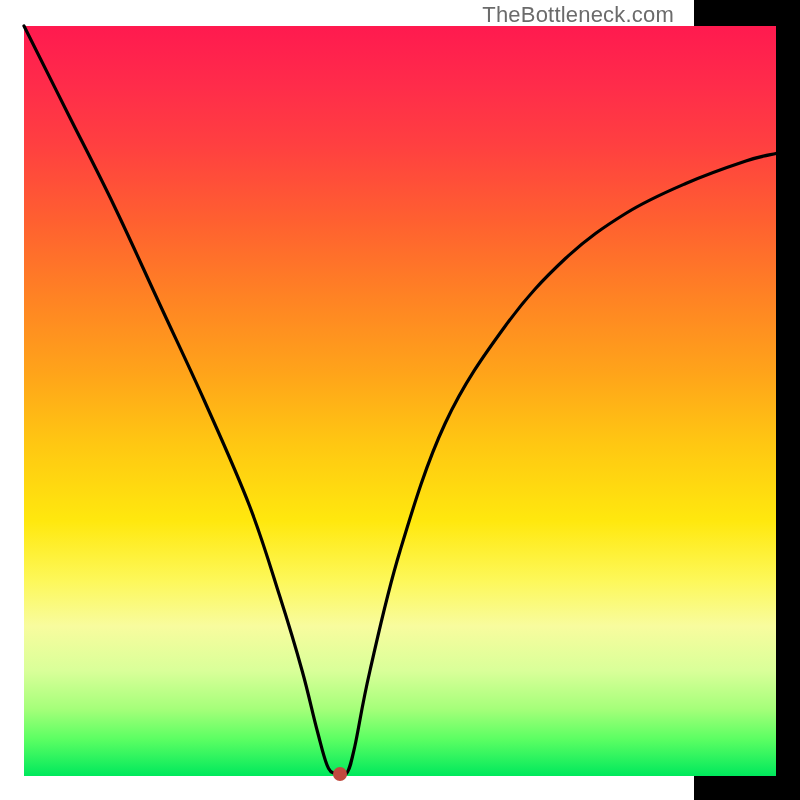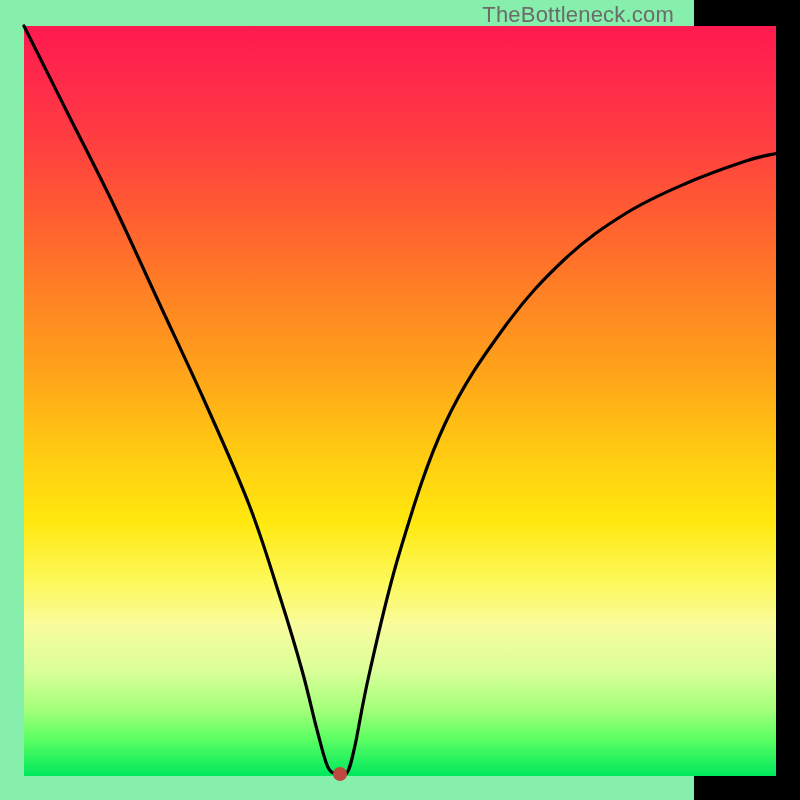--- a/index.html
+++ b/index.html
@@ -8,21 +8,21 @@
     width: 800px;
     height: 800px;
     background: #000;
     font-family: Arial, Helvetica, sans-serif;
     overflow: hidden;
   }
   .frame {
     position: relative;
     width: 694px;
     height: 800px;
-    background: #86efac;
+    background: #ffffff;
     text-align: center;
   }
   .watermark {
     position: absolute;
     top: 2px;
     right: 20px;
     color: #6b6b6b;
     font-size: 22px;
     font-weight: 500;
     letter-spacing: 0.2px;

